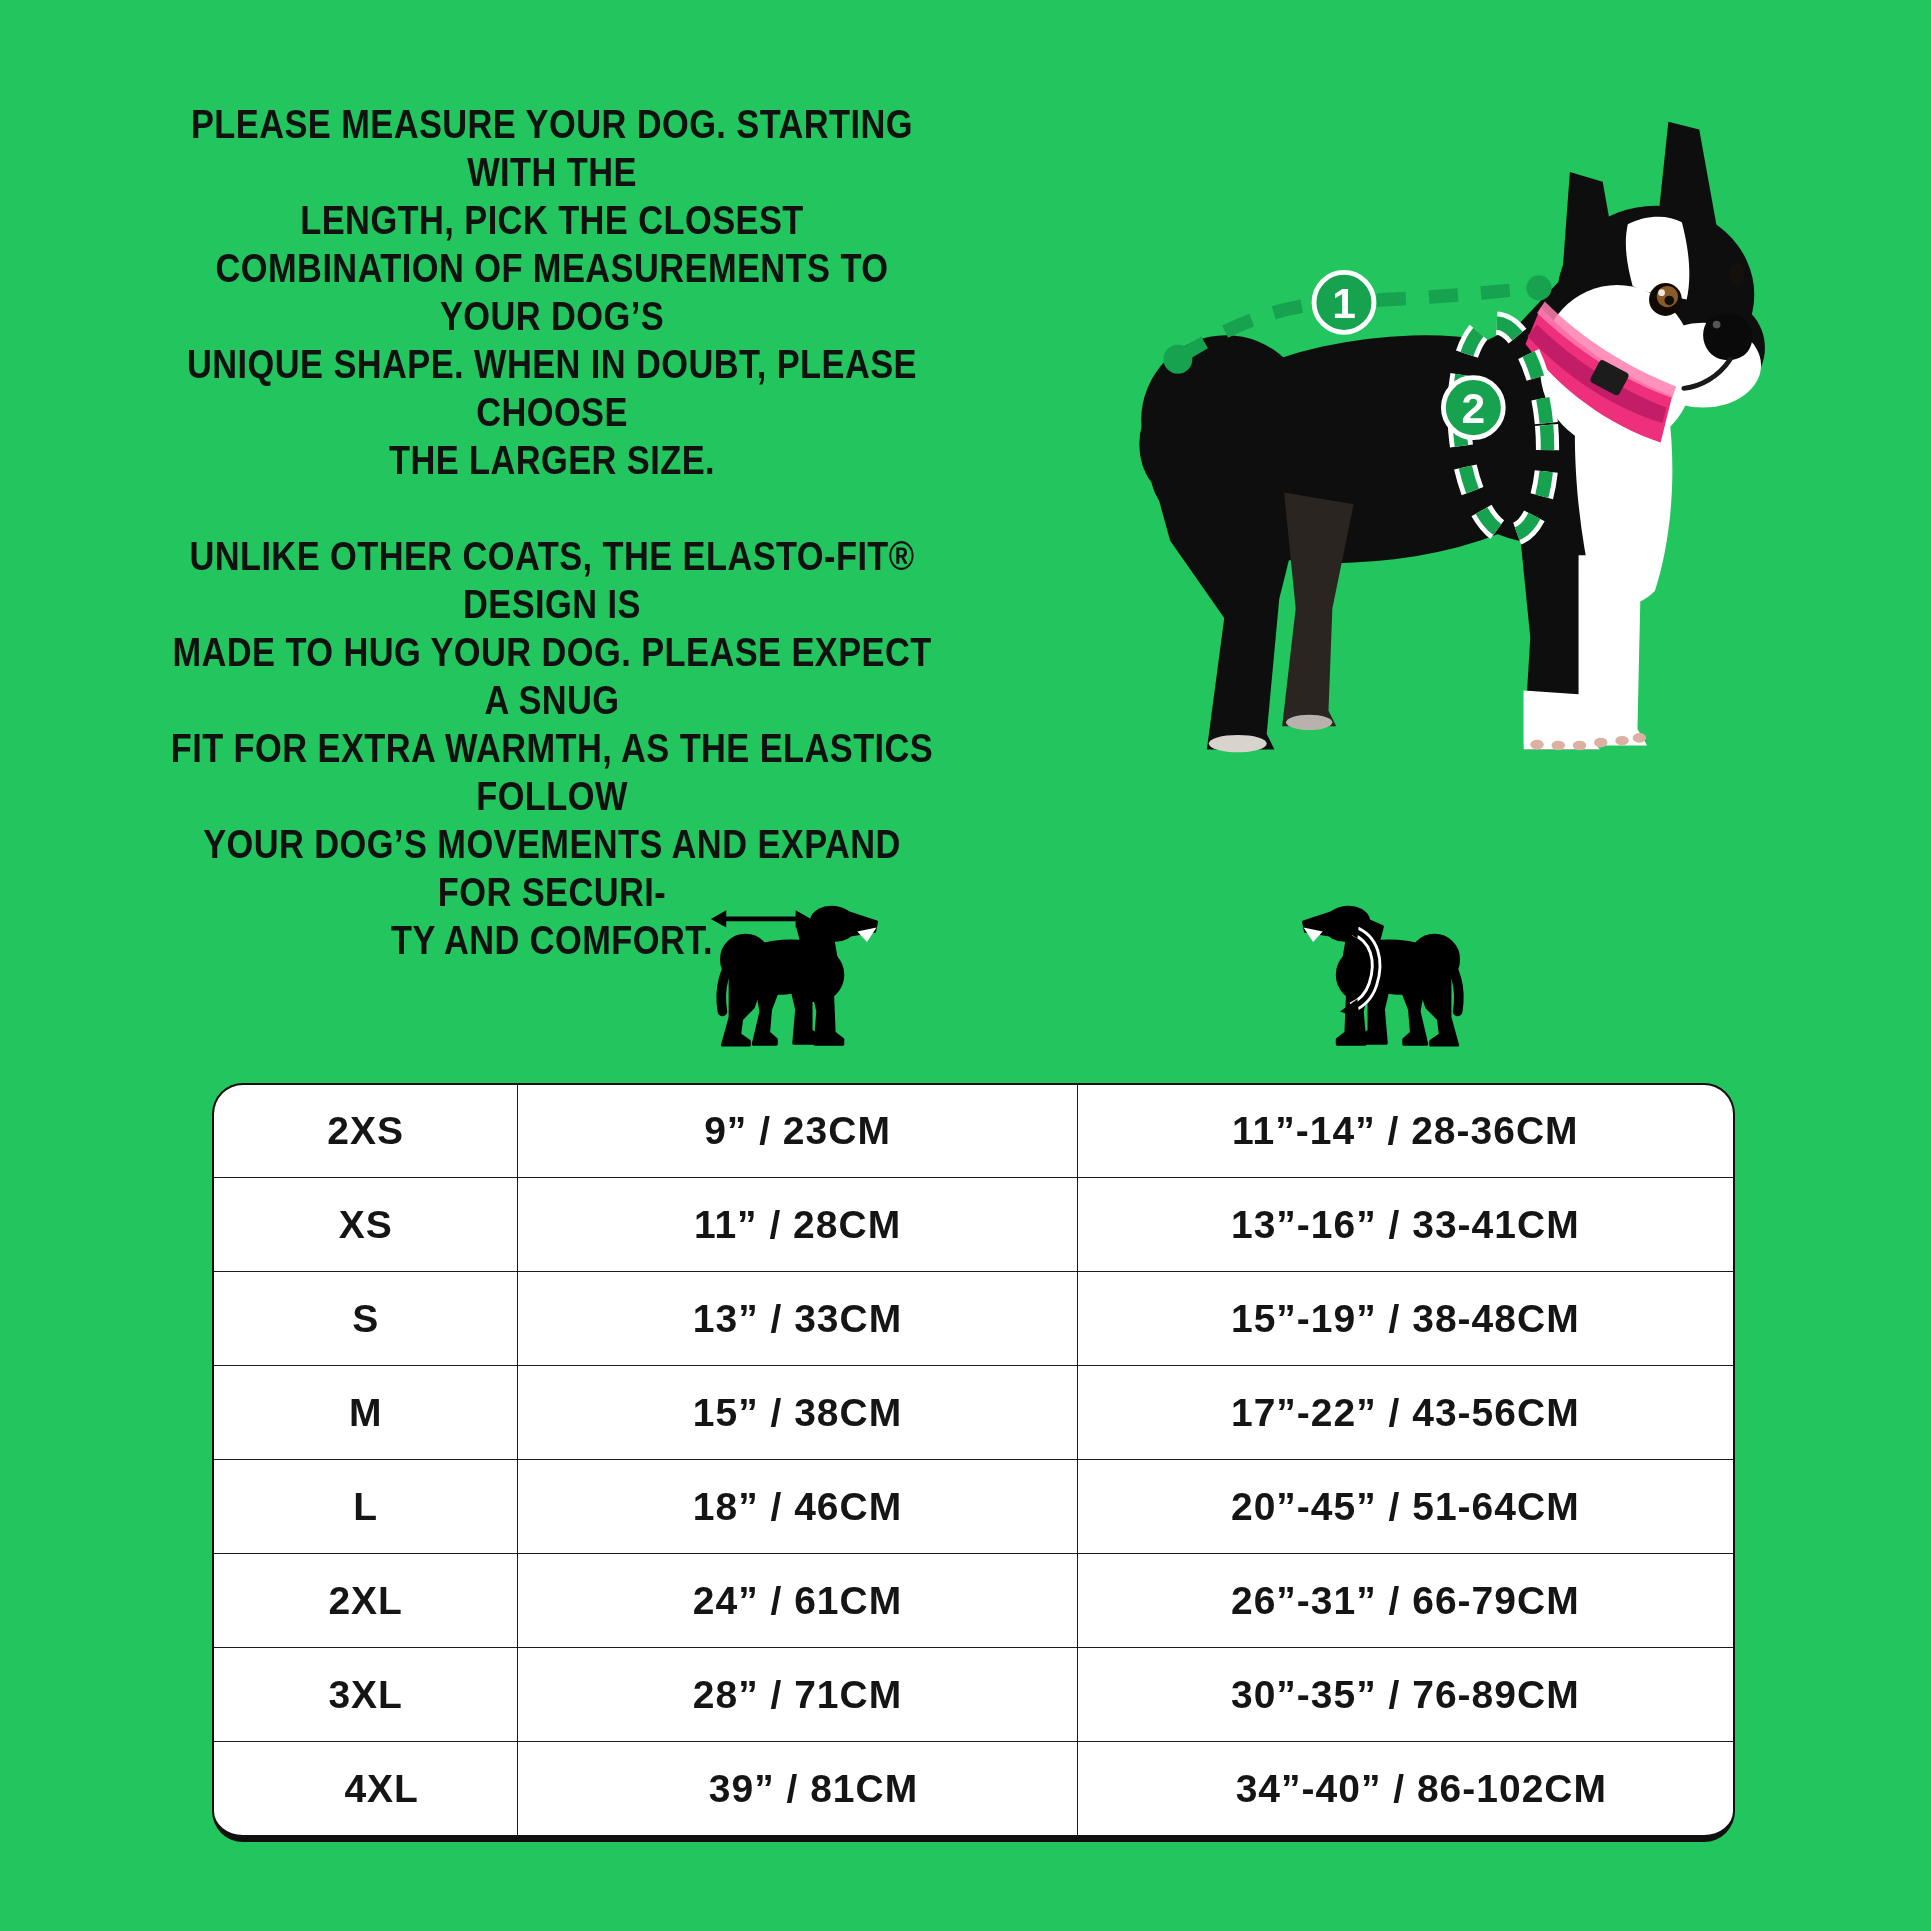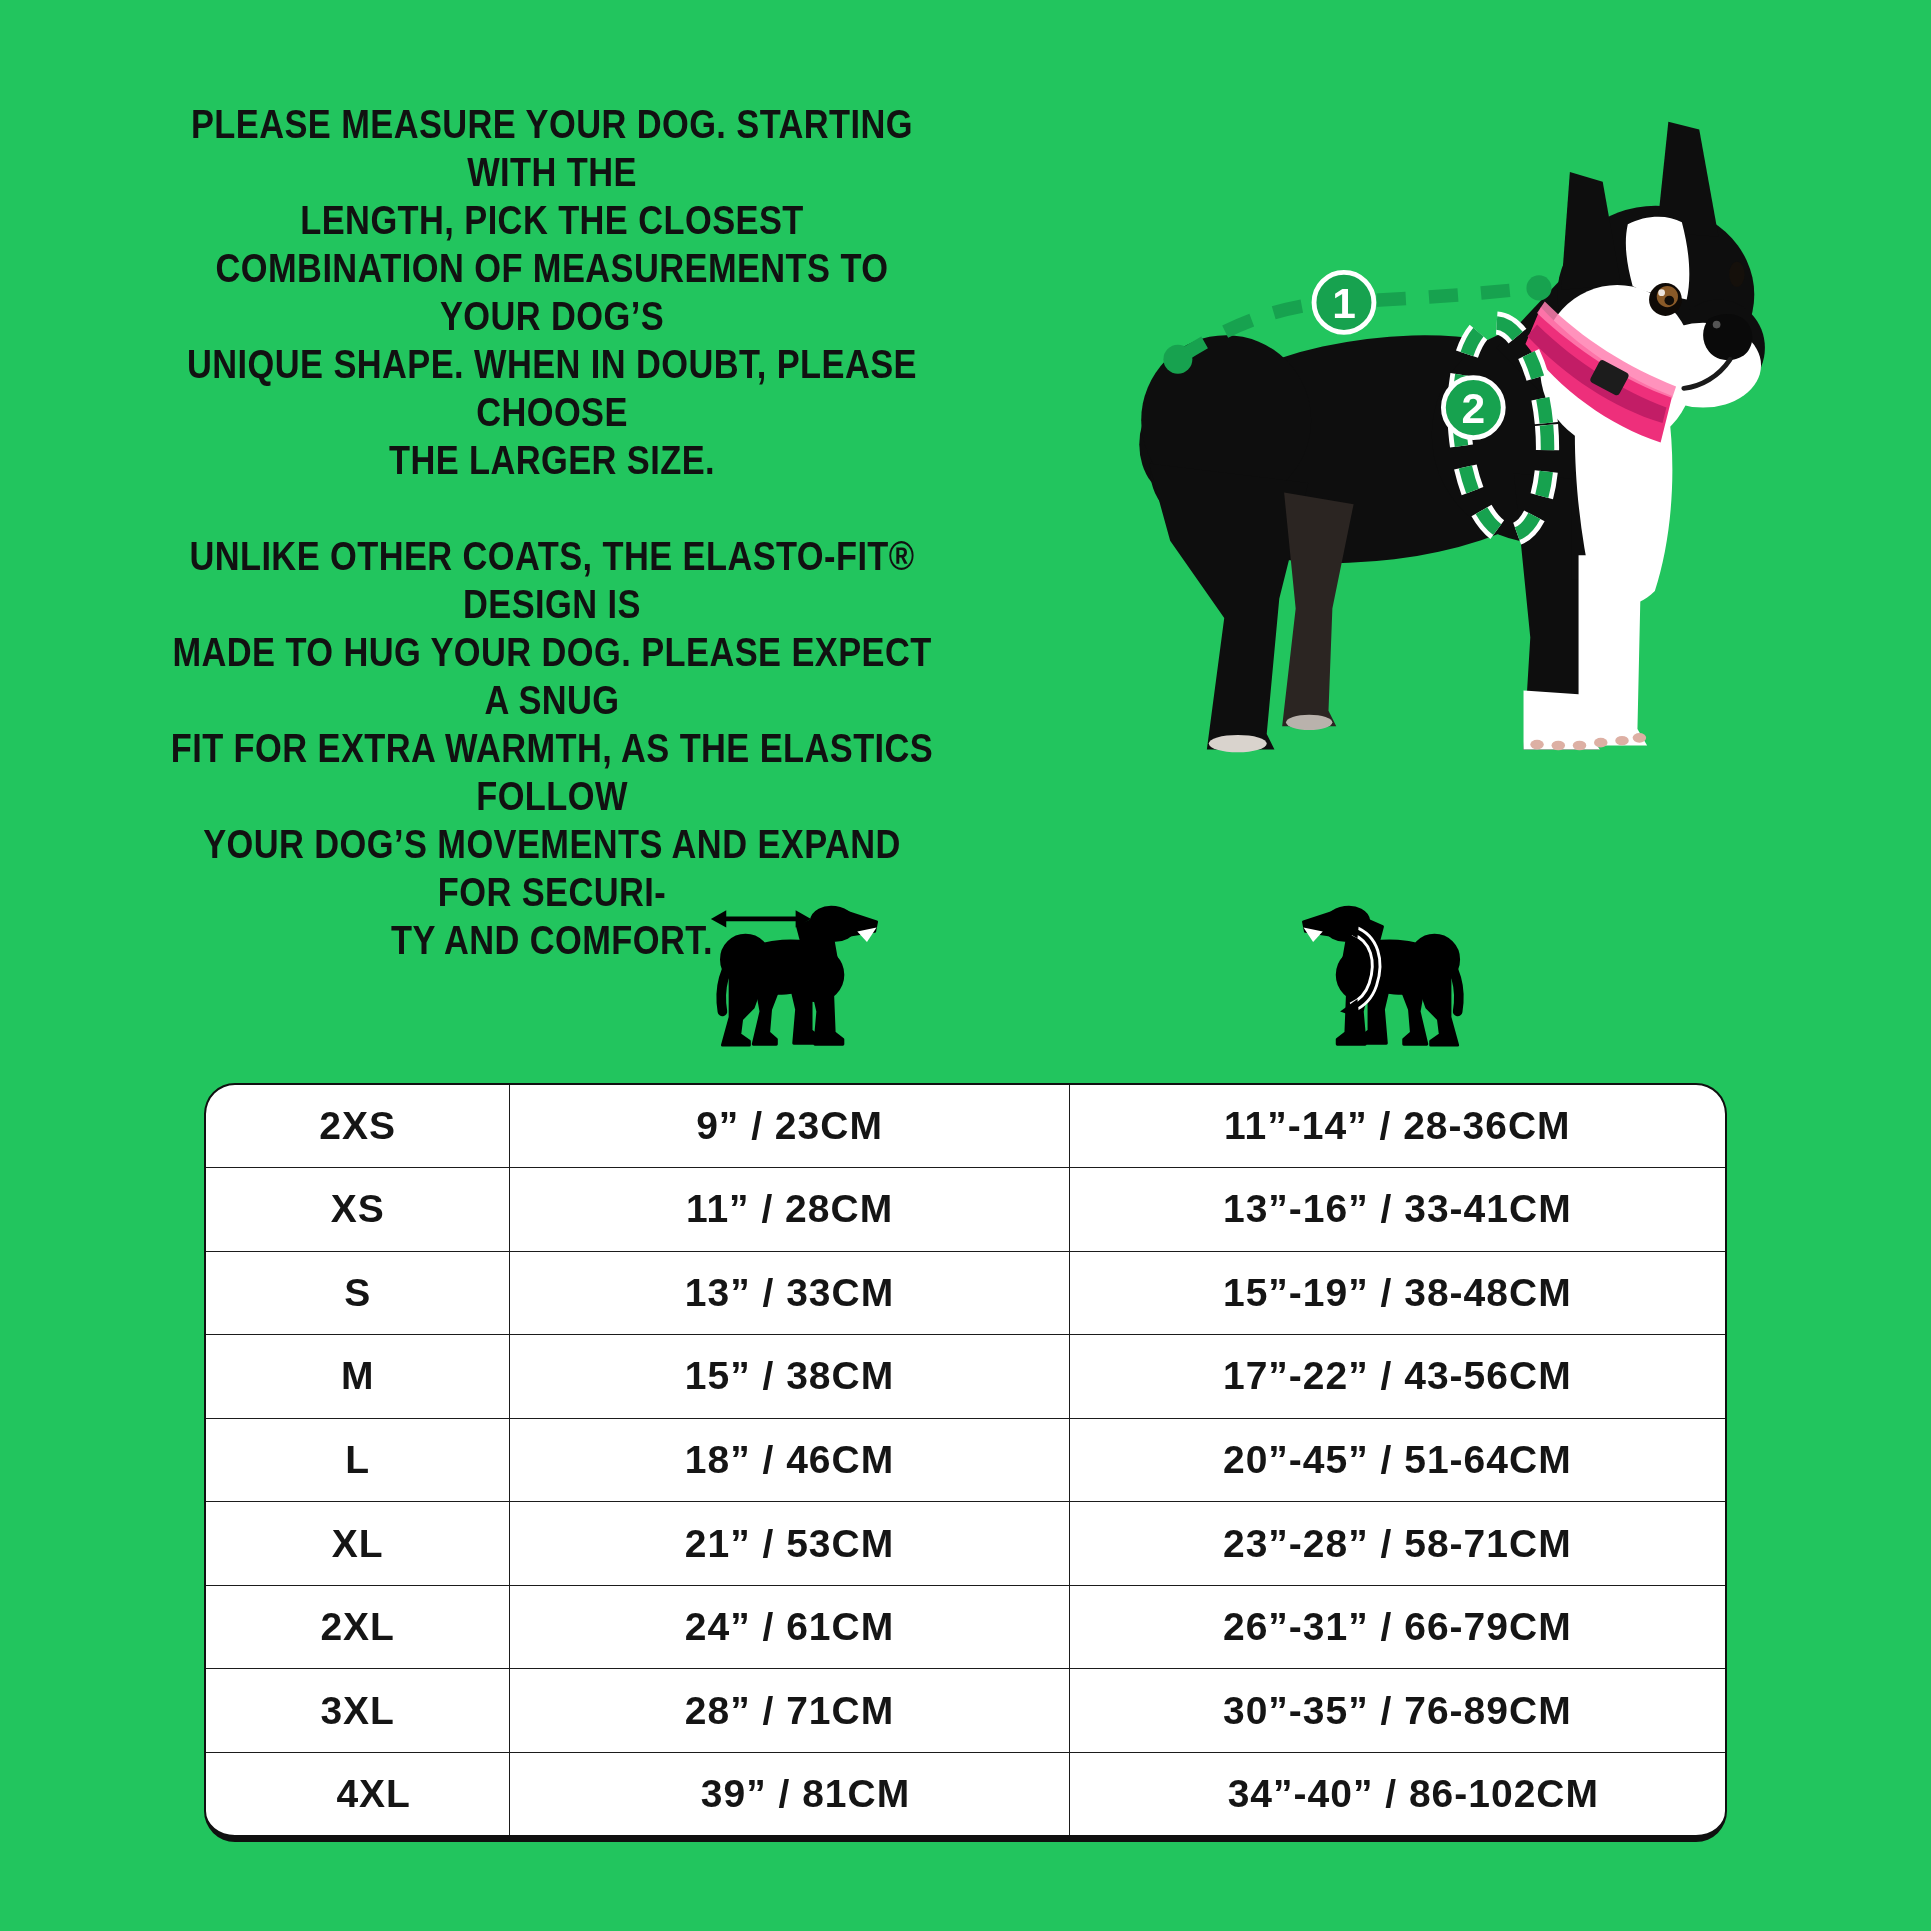--- a/index.html
+++ b/index.html
@@ -27,21 +27,21 @@
   }
   .intro p + p{margin-top:48px;}
   
   figure{margin:0;padding:0;position:absolute;}
   .dog-photo{left:1091px;top:58px;width:699px;height:734px;}
   .icon-length{left:703px;top:890px;width:193px;height:159px;}
   .icon-girth{left:1286px;top:890px;width:193px;height:159px;}
   figure svg{display:block;width:100%;height:100%;}
   
   .table-wrap{
-    position:absolute;left:204px;top:1083px;width:1523px;height:759px;
+    position:absolute;left:212px;top:1083px;width:1523px;height:759px;
     border:2.9px solid #101010;
     border-bottom-width:7.7px;
     border-radius:31px;
     overflow:hidden;
     box-sizing:border-box;
     background:#fff;
   }
   table.size-chart{
     width:100%;height:100%;
     border-collapse:collapse;table-layout:fixed;
@@ -216,25 +216,20 @@
           <td class="col-size">M</td>
           <td class="col-length">15” / 38CM</td>
           <td class="col-girth">17”-22” / 43-56CM</td>
         </tr>
         <tr>
           <td class="col-size">L</td>
           <td class="col-length">18” / 46CM</td>
           <td class="col-girth">20”-45” / 51-64CM</td>
         </tr>
         <tr>
-          <td class="col-size">XL</td>
-          <td class="col-length">21” / 53CM</td>
-          <td class="col-girth">23”-28” / 58-71CM</td>
-        </tr>
-        <tr>
           <td class="col-size">2XL</td>
           <td class="col-length">24” / 61CM</td>
           <td class="col-girth">26”-31” / 66-79CM</td>
         </tr>
         <tr>
           <td class="col-size">3XL</td>
           <td class="col-length">28” / 71CM</td>
           <td class="col-girth">30”-35” / 76-89CM</td>
         </tr>
         <tr>

